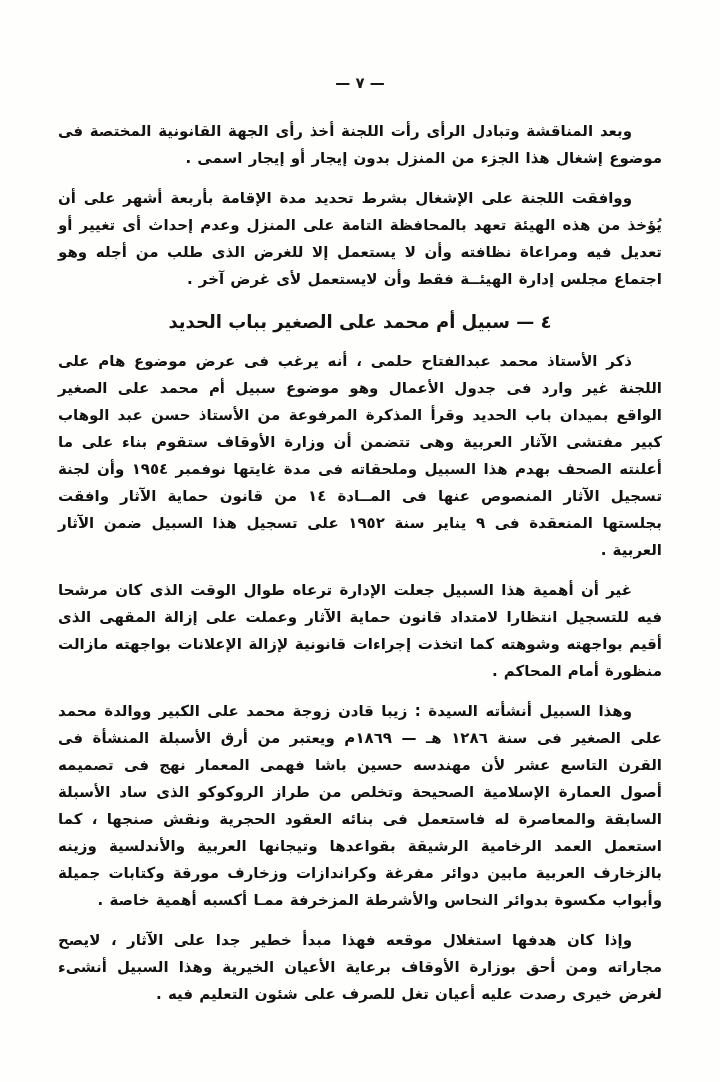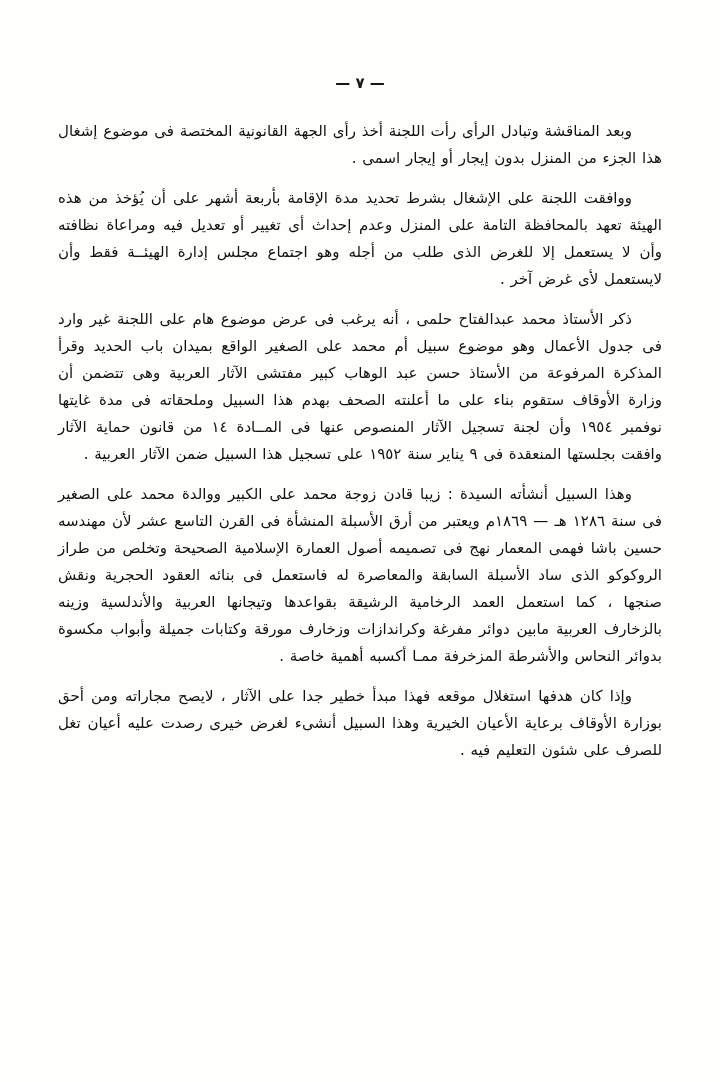--- a/index.html
+++ b/index.html
@@ -23,21 +23,21 @@
     text-align: center;
     font-size: 15px;
     font-weight: bold;
     letter-spacing: 2px;
     margin: 0 0 26px 0;
     color: #1a1816;
   }
   .para {
     font-size: 15px;
     line-height: 1.8;
-    font-weight: normal;
+    font-weight: bold;
     text-align: justify;
     text-indent: 30px;
     margin: 0 0 13px 0;
     word-spacing: 1px;
   }
   .para.last {
     margin-bottom: 16px;
   }
   .section-heading {
     text-align: center;
@@ -51,22 +51,24 @@
 <body>
 
 <div class="scan-page">
 
   <div class="page-number">— ٧ —</div>
 
   <p class="para">وبعد المناقشة وتبادل الرأى رأت اللجنة أخذ رأى الجهة القانونية المختصة فى موضوع إشغال هذا الجزء من المنزل بدون إيجار أو إيجار اسمى .</p>
 
   <p class="para">ووافقت اللجنة على الإشغال بشرط تحديد مدة الإقامة بأربعة أشهر على أن يُؤخذ من هذه الهيئة تعهد بالمحافظة التامة على المنزل وعدم إحداث أى تغيير أو تعديل فيه ومراعاة نظافته وأن لا يستعمل إلا للغرض الذى طلب من أجله وهو اجتماع مجلس إدارة الهيئــة فقط وأن لايستعمل لأى غرض آخر .</p>
 
+  <h2 class="section-heading">٤ — سبيل أم محمد على الصغير بباب الحديد</h2>
 
   <p class="para">ذكر الأستاذ محمد عبدالفتاح حلمى ، أنه يرغب فى عرض موضوع هام على اللجنة غير وارد فى جدول الأعمال وهو موضوع سبيل أم محمد على الصغير الواقع بميدان باب الحديد وقرأ المذكرة المرفوعة من الأستاذ حسن عبد الوهاب كبير مفتشى الآثار العربية وهى تتضمن أن وزارة الأوقاف ستقوم بناء على ما أعلنته الصحف بهدم هذا السبيل وملحقاته فى مدة غايتها نوفمبر ١٩٥٤ وأن لجنة تسجيل الآثار المنصوص عنها فى المــادة ١٤ من قانون حماية الآثار وافقت بجلستها المنعقدة فى ٩ يناير سنة ١٩٥٢ على تسجيل هذا السبيل ضمن الآثار العربية .</p>
 
+  <p class="para">غير أن أهمية هذا السبيل جعلت الإدارة ترعاه طوال الوقت الذى كان مرشحا فيه للتسجيل انتظارا لامتداد قانون حماية الآثار وعملت على إزالة المقهى الذى أقيم بواجهته وشوهته كما اتخذت إجراءات قانونية لإزالة الإعلانات بواجهته مازالت منظورة أمام المحاكم .</p>
 
   <p class="para">وهذا السبيل أنشأته السيدة : زيبا قادن زوجة محمد على الكبير ووالدة محمد على الصغير فى سنة ١٢٨٦ هـ — ١٨٦٩م ويعتبر من أرق الأسبلة المنشأة فى القرن التاسع عشر لأن مهندسه حسين باشا فهمى المعمار نهج فى تصميمه أصول العمارة الإسلامية الصحيحة وتخلص من طراز الروكوكو الذى ساد الأسبلة السابقة والمعاصرة له فاستعمل فى بنائه العقود الحجرية ونقش صنجها ، كما استعمل العمد الرخامية الرشيقة بقواعدها وتيجانها العربية والأندلسية وزينه بالزخارف العربية مابين دوائر مفرغة وكراندازات وزخارف مورقة وكتابات جميلة وأبواب مكسوة بدوائر النحاس والأشرطة المزخرفة ممـا أكسبه أهمية خاصة .</p>
 
 
   <p class="para last">وإذا كان هدفها استغلال موقعه فهذا مبدأ خطير جدا على الآثار ، لايصح مجاراته ومن أحق بوزارة الأوقاف برعاية الأعيان الخيرية وهذا السبيل أنشىء لغرض خيرى رصدت عليه أعيان تغل للصرف على شئون التعليم فيه .</p>
 
 </div>
 
 </body></html>

